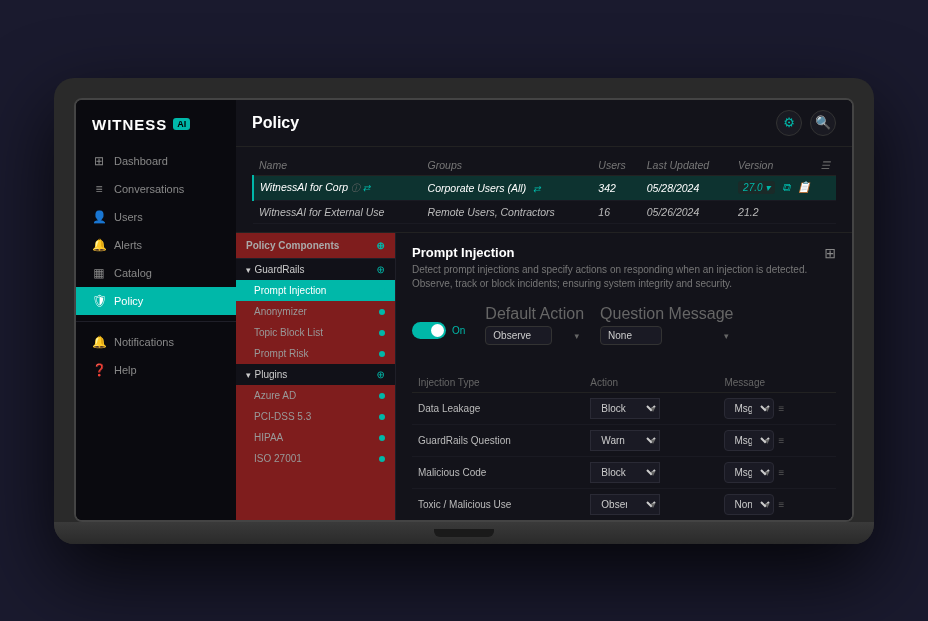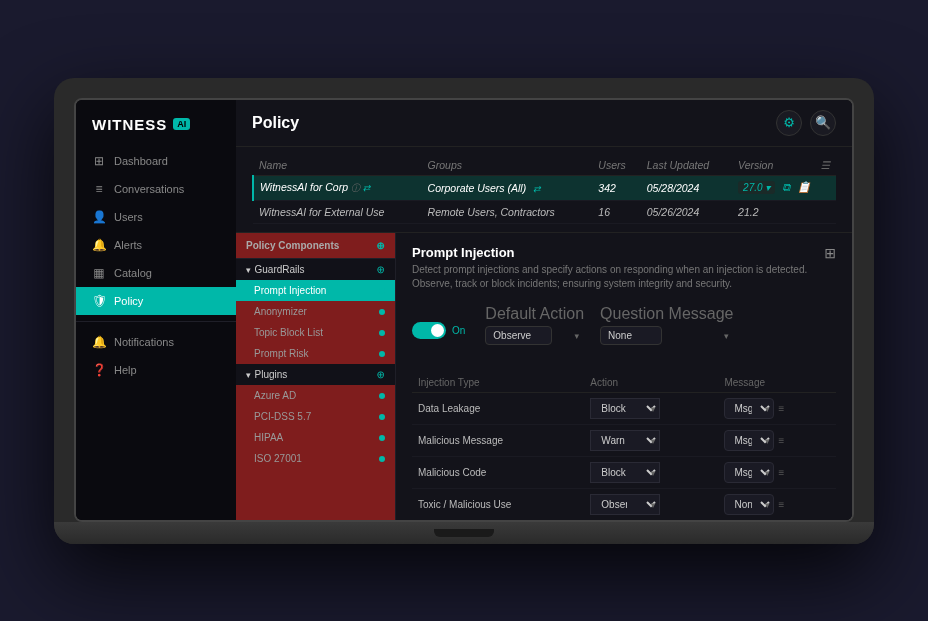--- a/index.html
+++ b/index.html
@@ -516,21 +516,21 @@
                       <span style="font-size:9px;">▾</span> 
                       <span>Plugins</span>
                     </span>
                     <span style="color:#00b8a9;cursor:pointer;">⊕</span>
                   </div>
                   <div class="pc-item">
                     <span>Azure AD</span>
                     <span class="pc-dot"></span>
                   </div>
                   <div class="pc-item">
-                    <span>PCI-DSS 5.7</span>
+                    <span>PCI-DSS 5.3</span>
                     <span class="pc-dot"></span>
                   </div>
                   <div class="pc-item">
                     <span>HIPAA</span>
                     <span class="pc-dot"></span>
                   </div>
                   <div class="pc-item">
                     <span>ISO 27001</span>
                     <span class="pc-dot"></span>
                   </div>
@@ -590,21 +590,21 @@
                     <td>Data Leakage</td>
                     <td><div class="select-wrapper"><select class="inj-select"><option value="Block">Block</option><option value="Warn">Warn</option><option value="Observe">Observe</option></select></div></td>
                     <td>
                       <div class="msg-cell">
                         <div class="select-wrapper"><select class="msg-select"><option value="None">None</option><option value="Msg 01" selected="">Msg 01</option><option value="Msg 02">Msg 02</option><option value="Msg 03">Msg 03</option></select></div>
                         <span class="msg-icon">≡</span>
                       </div>
                     </td>
                   </tr>
                   <tr>
-                    <td>Malicious Message</td>
+                    <td>GuardRails Question</td>
                     <td><div class="select-wrapper"><select class="inj-select"><option value="Block">Block</option><option value="Warn" selected="">Warn</option><option value="Observe">Observe</option></select></div></td>
                     <td>
                       <div class="msg-cell">
                         <div class="select-wrapper"><select class="msg-select"><option value="None">None</option><option value="Msg 01">Msg 01</option><option value="Msg 02" selected="">Msg 02</option><option value="Msg 03">Msg 03</option></select></div>
                         <span class="msg-icon">≡</span>
                       </div>
                     </td>
                   </tr>
                   <tr>
                     <td>Malicious Code</td>

